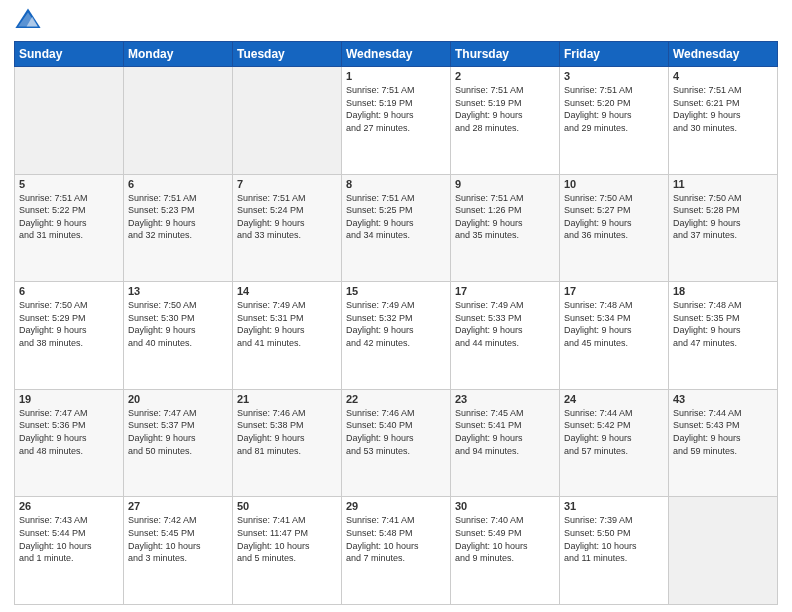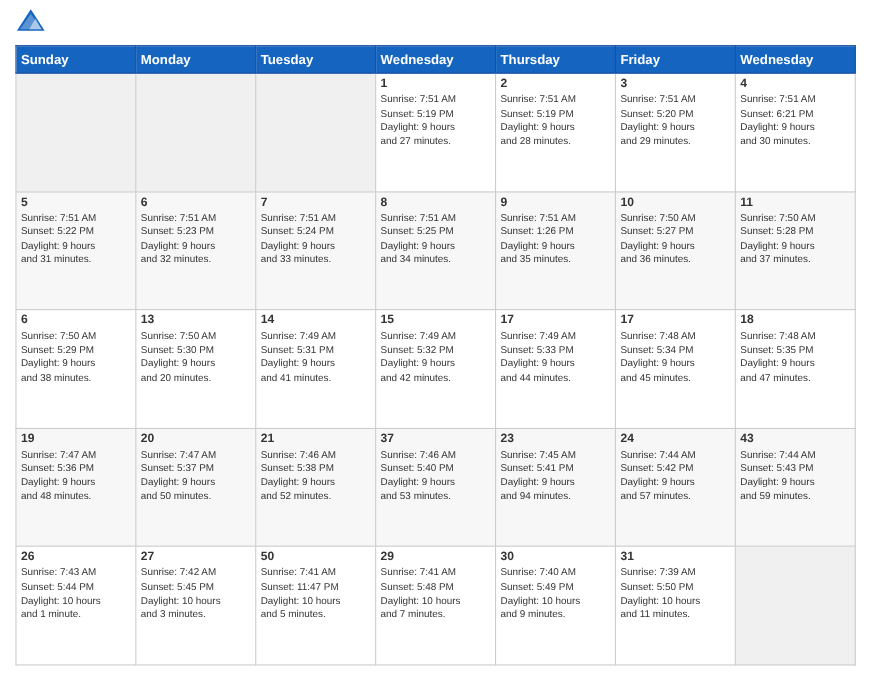--- a/index.html
+++ b/index.html
@@ -219,21 +219,21 @@
             <div class="cell-text">Sunrise: 7:50 AM</div>
             <div class="cell-text">Sunset: 5:29 PM</div>
             <div class="cell-text">Daylight: 9 hours</div>
             <div class="cell-text">and 38 minutes.</div>
           </td>
           <td>
             <span class="day-num">13</span>
             <div class="cell-text">Sunrise: 7:50 AM</div>
             <div class="cell-text">Sunset: 5:30 PM</div>
             <div class="cell-text">Daylight: 9 hours</div>
-            <div class="cell-text">and 20 minutes.</div>
+            <div class="cell-text">and 40 minutes.</div>
           </td>
           <td>
             <span class="day-num">14</span>
             <div class="cell-text">Sunrise: 7:49 AM</div>
             <div class="cell-text">Sunset: 5:31 PM</div>
             <div class="cell-text">Daylight: 9 hours</div>
             <div class="cell-text">and 41 minutes.</div>
           </td>
           <td>
             <span class="day-num">15</span>
@@ -277,24 +277,24 @@
             <div class="cell-text">Sunrise: 7:47 AM</div>
             <div class="cell-text">Sunset: 5:37 PM</div>
             <div class="cell-text">Daylight: 9 hours</div>
             <div class="cell-text">and 50 minutes.</div>
           </td>
           <td>
             <span class="day-num">21</span>
             <div class="cell-text">Sunrise: 7:46 AM</div>
             <div class="cell-text">Sunset: 5:38 PM</div>
             <div class="cell-text">Daylight: 9 hours</div>
-            <div class="cell-text">and 52 minutes.</div>
-          </td>
-          <td>
-            <span class="day-num">37</span>
+            <div class="cell-text">and 81 minutes.</div>
+          </td>
+          <td>
+            <span class="day-num">22</span>
             <div class="cell-text">Sunrise: 7:46 AM</div>
             <div class="cell-text">Sunset: 5:40 PM</div>
             <div class="cell-text">Daylight: 9 hours</div>
             <div class="cell-text">and 53 minutes.</div>
           </td>
           <td>
             <span class="day-num">23</span>
             <div class="cell-text">Sunrise: 7:45 AM</div>
             <div class="cell-text">Sunset: 5:41 PM</div>
             <div class="cell-text">Daylight: 9 hours</div>

